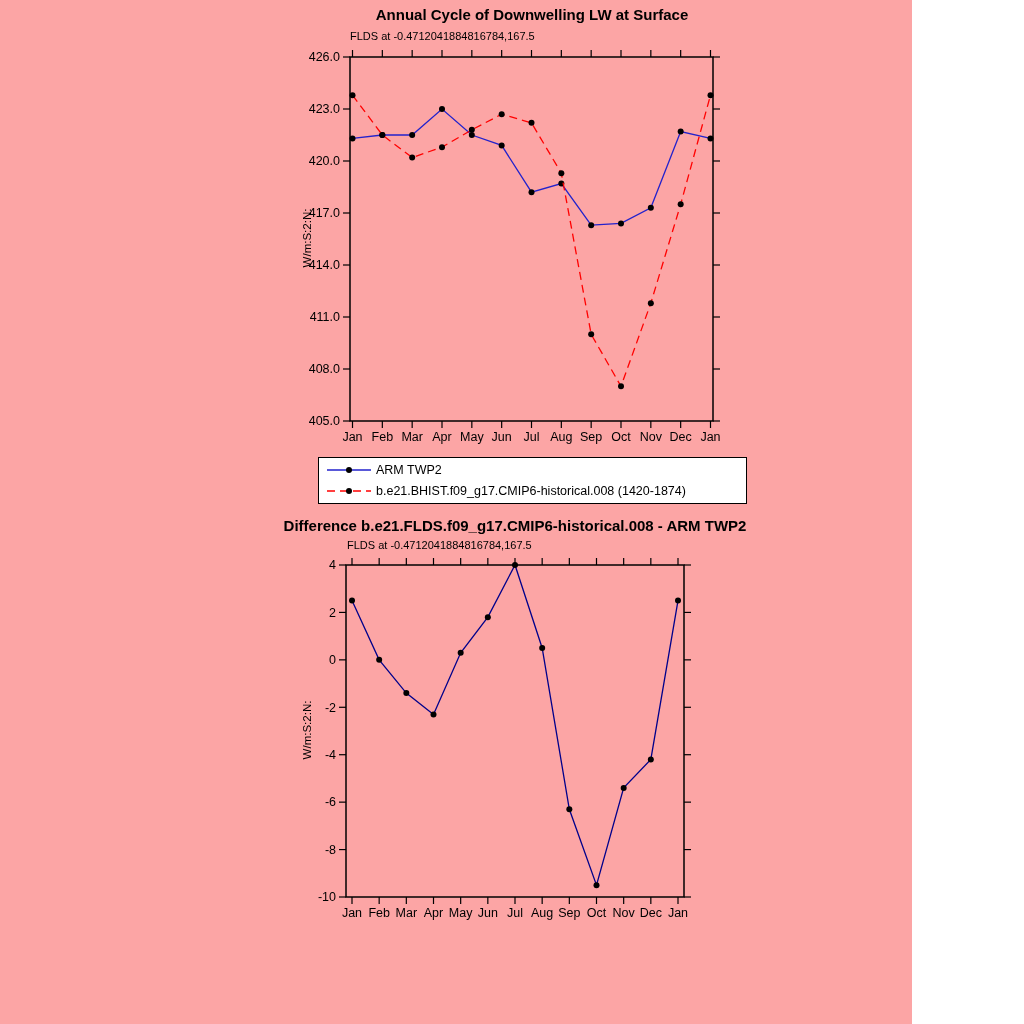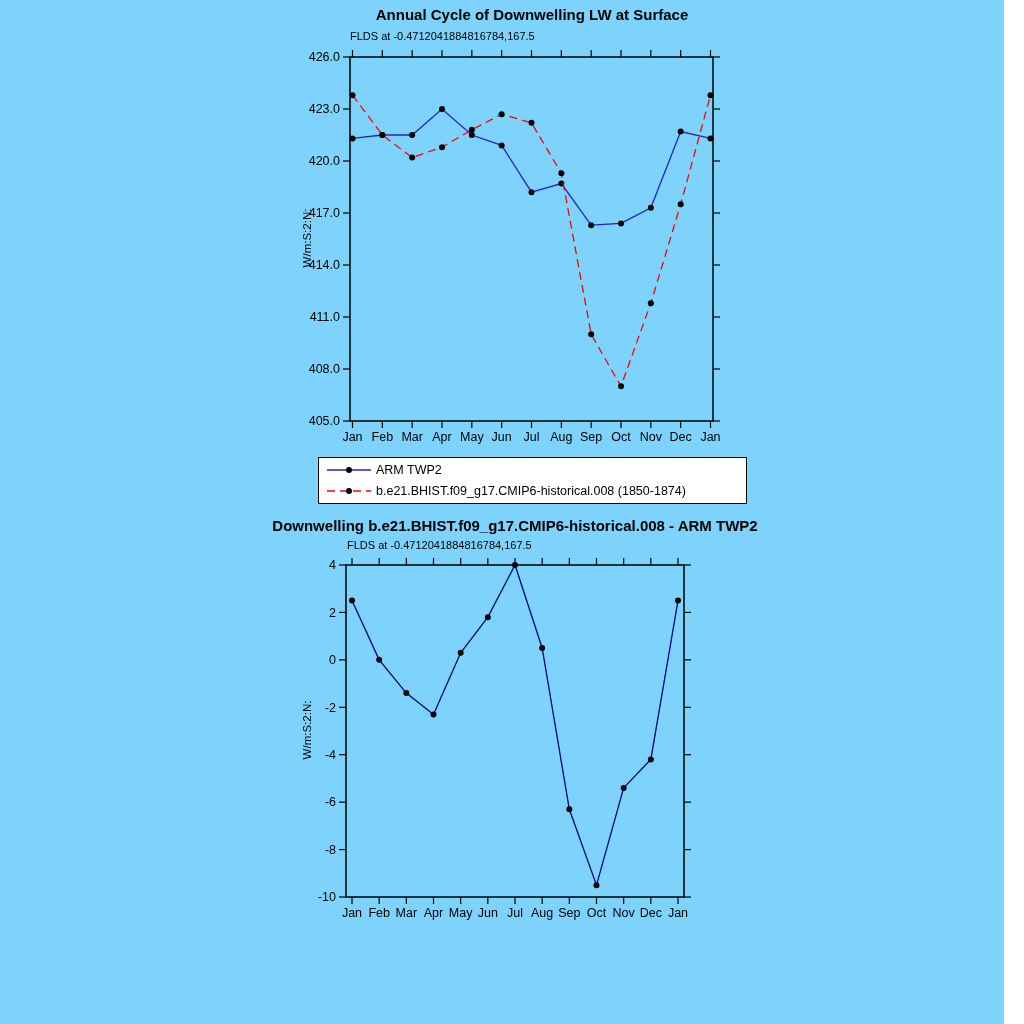--- a/index.html
+++ b/index.html
@@ -1,16 +1,16 @@
 <!DOCTYPE html>
 <html><head>
 <meta charset="utf-8">
 <style>
   html,body{margin:0;padding:0;background:#ffffff;}
-  .page{position:relative;width:1004px;height:1024px;background:#7dd3fc;
+  .page{position:relative;width:912px;height:1024px;background:#fca5a5;
         font-family:"Liberation Sans",sans-serif;color:#000;overflow:hidden;}
   .chart-title{position:absolute;font-weight:bold;font-size:15px;text-align:center;white-space:nowrap;}
   .title-0{left:232px;top:6px;width:600px;}
   .title-1{left:215px;top:517px;width:600px;}
   .chart-subtitle{position:absolute;font-size:11px;white-space:nowrap;}
   .subtitle-0{left:350px;top:30px;}
   .subtitle-1{left:347px;top:539px;}
   .ylabel{position:absolute;font-size:11.5px;text-align:center;width:200px;
           transform:rotate(-90deg);white-space:nowrap;}
   .ylabel-0{left:207px;top:232px;}
@@ -132,25 +132,25 @@
           <line x1="2" y1="7" x2="46" y2="7" stroke="#2222cc" stroke-width="1.3"></line>
           <circle cx="24" cy="7" r="3" fill="#000000"></circle>
         </svg>
       <span>ARM TWP2</span>
     </div>
     <div class="legend-row">
       <svg class="legend-sample">
           <line x1="2" y1="7" x2="46" y2="7" stroke="#ff0000" stroke-width="1.3" stroke-dasharray="8,5"></line>
           <circle cx="24" cy="7" r="3" fill="#000000"></circle>
         </svg>
-      <span>b.e21.BHIST.f09_g17.CMIP6-historical.008 (1850-1874)</span>
+      <span>b.e21.BHIST.f09_g17.CMIP6-historical.008 (1420-1874)</span>
     </div>
   </div>
 
-  <div class="chart-title title-1">Downwelling b.e21.BHIST.f09_g17.CMIP6-historical.008 - ARM TWP2</div>
+  <div class="chart-title title-1">Difference b.e21.FLDS.f09_g17.CMIP6-historical.008 - ARM TWP2</div>
   <div class="chart-subtitle subtitle-1">FLDS at -0.4712041884816784,167.5</div>
   <div class="ylabel ylabel-1">W/m:S:2:N:</div>
   <svg class="plot" id="plot1" width="1024" height="1024">
       <rect x="346" y="565" width="338" height="332" fill="none" stroke="#000" stroke-width="1.5"></rect>
       <line x1="346" y1="897" x2="339" y2="897" stroke="#000" stroke-width="1.2"></line>
       <line x1="684" y1="897" x2="691" y2="897" stroke="#000" stroke-width="1.2"></line>
       <text x="336" y="901.3" text-anchor="end" font-size="12.5">-10</text>
       <line x1="346" y1="849.5714285714286" x2="339" y2="849.5714285714286" stroke="#000" stroke-width="1.2"></line>
       <line x1="684" y1="849.5714285714286" x2="691" y2="849.5714285714286" stroke="#000" stroke-width="1.2"></line>
       <text x="336" y="853.8714285714285" text-anchor="end" font-size="12.5">-8</text>

